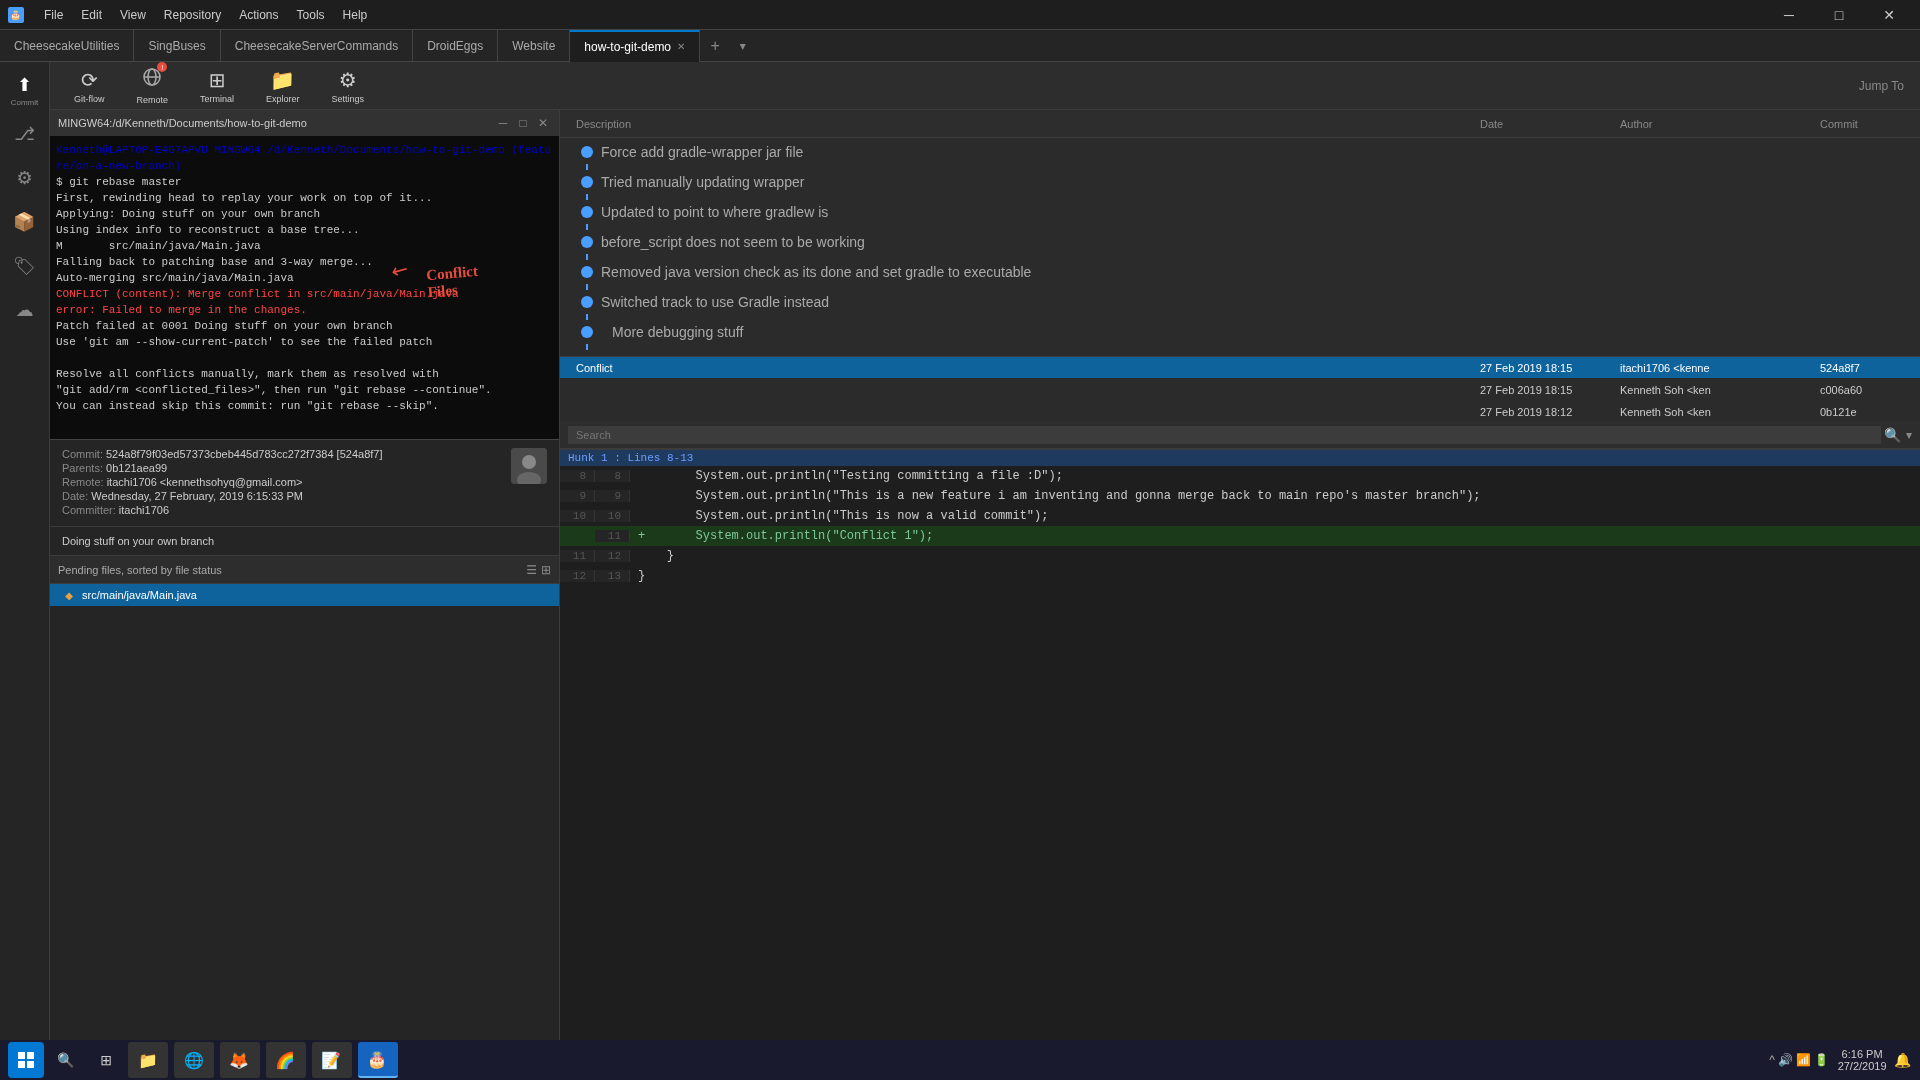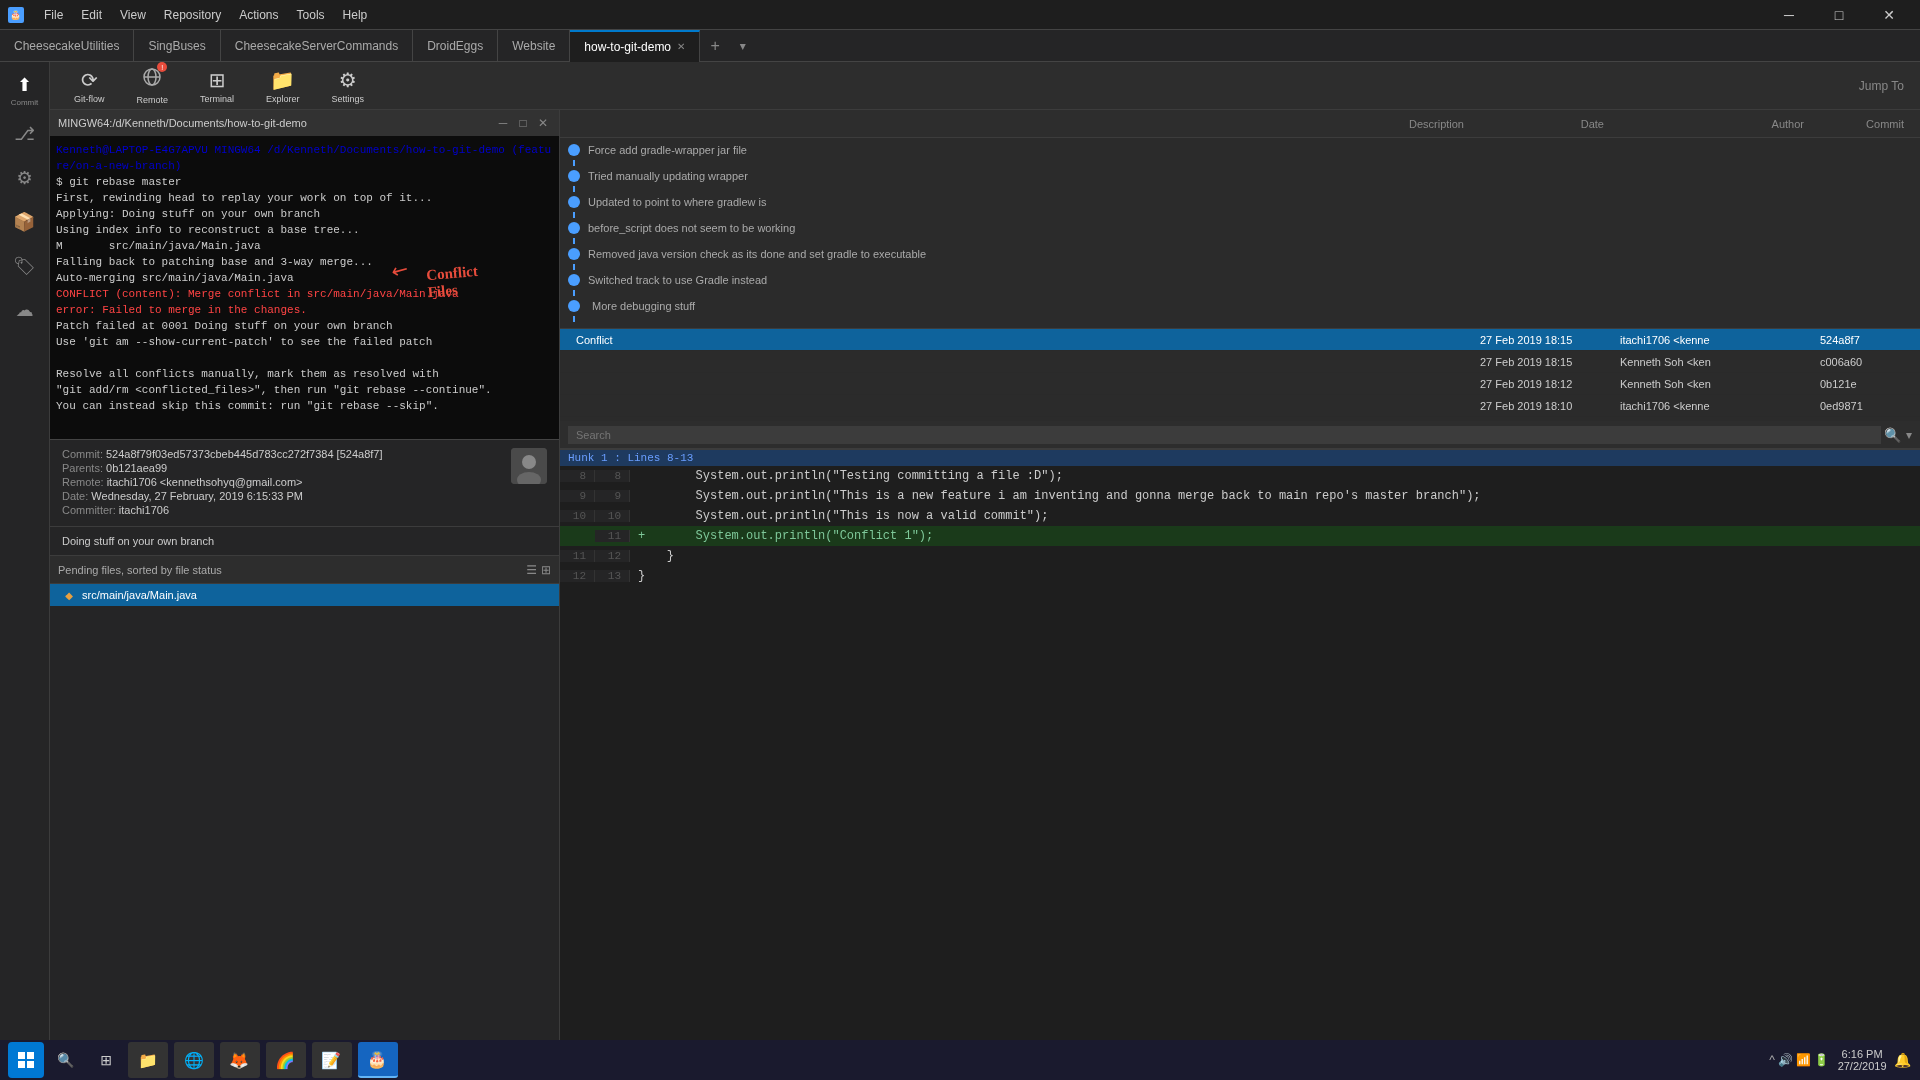--- a/index.html
+++ b/index.html
@@ -81,21 +81,21 @@
     
     .bottom-tabs { height: 32px; background: #2d2d2d; display: flex; align-items: center; border-top: 1px solid #3c3c3c; }
     .btab { padding: 0 16px; height: 32px; display: flex; align-items: center; cursor: pointer; font-size: 12px; color: #888; border-right: 1px solid #3c3c3c; }
     .btab.active { color: #fff; border-bottom: 2px solid #007acc; }
 
     
     .right-panel { flex: 1; display: flex; flex-direction: column; }
 
     
     .commit-list-section { height: 340px; display: flex; flex-direction: column; border-bottom: 1px solid #3c3c3c; }
-    .commit-list-header { height: 28px; background: #2d2d2d; display: flex; align-items: center; padding: 0 8px; gap: 0; border-bottom: 1px solid #3c3c3c; text-align: right; }
+    .commit-list-header { height: 28px; background: #2d2d2d; display: flex; align-items: center; padding: 0 8px; gap: 0; border-bottom: 1px solid #3c3c3c; }
     .col-header { font-size: 11px; color: #888; padding: 0 8px; }
     .col-desc { flex: 1; }
     .col-date { width: 140px; }
     .col-author { width: 200px; }
     .col-commit { width: 100px; }
     .commit-row { display: flex; align-items: center; padding: 0 8px; height: 22px; cursor: pointer; border-bottom: 1px solid #2a2a2a; }
     .commit-row.selected { background: #0e639c; }
     .commit-row.selected * { color: #fff !important; }
     .commit-cell { font-size: 11px; color: #ccc; overflow: hidden; text-overflow: ellipsis; white-space: nowrap; padding: 0 8px; }
 
@@ -348,21 +348,21 @@
 
         <div class="commit-list-section">
 
           <div class="commit-list-header">
             <div class="col-header col-desc">Description</div>
             <div class="col-header col-date">Date</div>
             <div class="col-header col-author">Author</div>
             <div class="col-header col-commit">Commit</div>
           </div>
 
-          <div style="padding: 4px 8px; font-size:11px; color:#aaa; border-bottom:1px solid #3c3c3c;">
+          <div style="padding: 4px 21px; font-size:14px; color:#aaa; border-bottom:1px solid #3c3c3c;">
             <div style="display:flex;align-items:center;gap:8px;padding:2px 0;">
               <div style="width:12px;height:12px;border-radius:50%;background:#4a9eff;flex-shrink:0;"></div>
               <span>Force add gradle-wrapper jar file</span>
             </div>
             <div style="display:flex;align-items:center;gap:8px;padding:2px 0;">
               <div style="width:2px;height:6px;background:#4a9eff;margin-left:5px;"></div>
             </div>
             <div style="display:flex;align-items:center;gap:8px;padding:2px 0;">
               <div style="width:12px;height:12px;border-radius:50%;background:#4a9eff;flex-shrink:0;"></div>
               <span>Tried manually updating wrapper</span>
@@ -391,21 +391,21 @@
             <div style="display:flex;align-items:center;gap:8px;padding:2px 0;">
               <div style="width:2px;height:6px;background:#4a9eff;margin-left:5px;"></div>
             </div>
             <div style="display:flex;align-items:center;gap:8px;padding:2px 0;">
               <div style="width:12px;height:12px;border-radius:50%;background:#4a9eff;flex-shrink:0;"></div>
               <span>Switched track to use Gradle instead</span>
             </div>
             <div style="display:flex;align-items:center;gap:8px;padding:2px 0;">
               <div style="width:2px;height:6px;background:#4a9eff;margin-left:5px;"></div>
             </div>
-            <div style="display:flex;align-items:center;gap:12px;padding:2px 0;">
+            <div style="display:flex;align-items:center;gap:19px;padding:2px 0;">
               <div style="width:12px;height:12px;border-radius:50%;background:#4a9eff;flex-shrink:0;"></div>
               <span>More debugging stuff</span>
             </div>
             <div style="display:flex;align-items:center;gap:8px;padding:2px 0;">
               <div style="width:2px;height:6px;background:#4a9eff;margin-left:5px;"></div>
             </div>
           </div>
 
           <div class="commit-list-body">
             <div class="commit-row selected">

